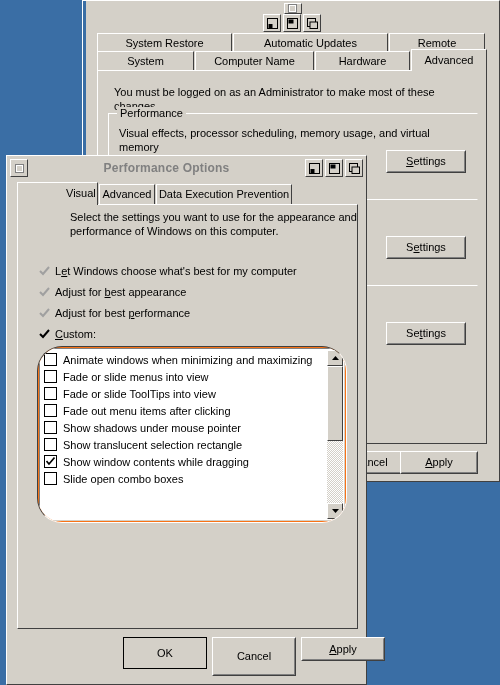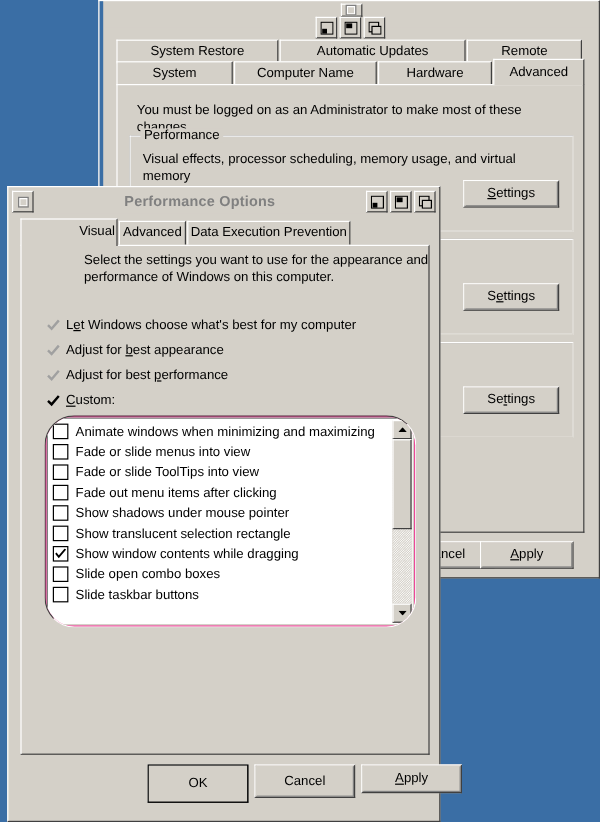--- a/index.html
+++ b/index.html
@@ -179,21 +179,21 @@
     width: 13px; height: 13px;
     display: inline-block;
     position: relative;
     margin-right: 4px;
   }
   .radmark svg { position: absolute; left: 1px; top: 2px; }
 
   
   .listbox {
     position: absolute;
-    background: #ec4899;
+    background: #f97316;
     border-top: 1px solid #404040;
     border-left: 1px solid #404040;
     border-right: 1px solid #ffffff;
     border-bottom: 1px solid #ffffff;
     box-sizing: border-box;
     overflow: hidden;
     border-radius: 25px;
   }
   .listbox > .lb-in {
     position: absolute;
@@ -488,24 +488,20 @@
               <svg width="9" height="9" viewBox="0 0 9 9">
                 <path d="M0.5 4 L3 7 L8.5 0.5" stroke="#000" stroke-width="1.6" fill="none"></path>
               </svg>
             </span>
             <span>Show window contents while dragging</span>
           </div>
           <div class="lb-item">
             <span class="cbox"></span>
             <span>Slide open combo boxes</span>
           </div>
-          <div class="lb-item">
-            <span class="cbox"></span>
-            <span>Slide taskbar buttons</span>
-          </div>
 
         </div>
 
         <div class="vscroll">
           <div class="sb-btn sb-up">
             <svg width="7" height="4" viewBox="0 0 7 4">
                 <path d="M3.5 0 L7 4 L0 4 Z" fill="#000"></path>
               </svg>
           </div>
           <div class="sb-track">
@@ -519,21 +515,21 @@
         </div>
       </div>
     </div>
   </div>
 
   <div class="btn default" style="left:116px; top:481px; width:84px; height:32px;">
     <span class="bi">
         <span>OK</span>
       </span>
   </div>
-  <div class="btn" style="left:205px; top:481px; width:84px; height:28px;">
+  <div class="btn" style="left:205px; top:481px; width:84px; height:39px;">
     <span class="bi">
         <span>Cancel</span>
       </span>
   </div>
   <div class="btn" style="left:294px; top:481px; width:84px; height:24px;">
     <span class="bi">
         <span><u class="acc">A</u>pply</span>
       </span>
   </div>
 </div>

